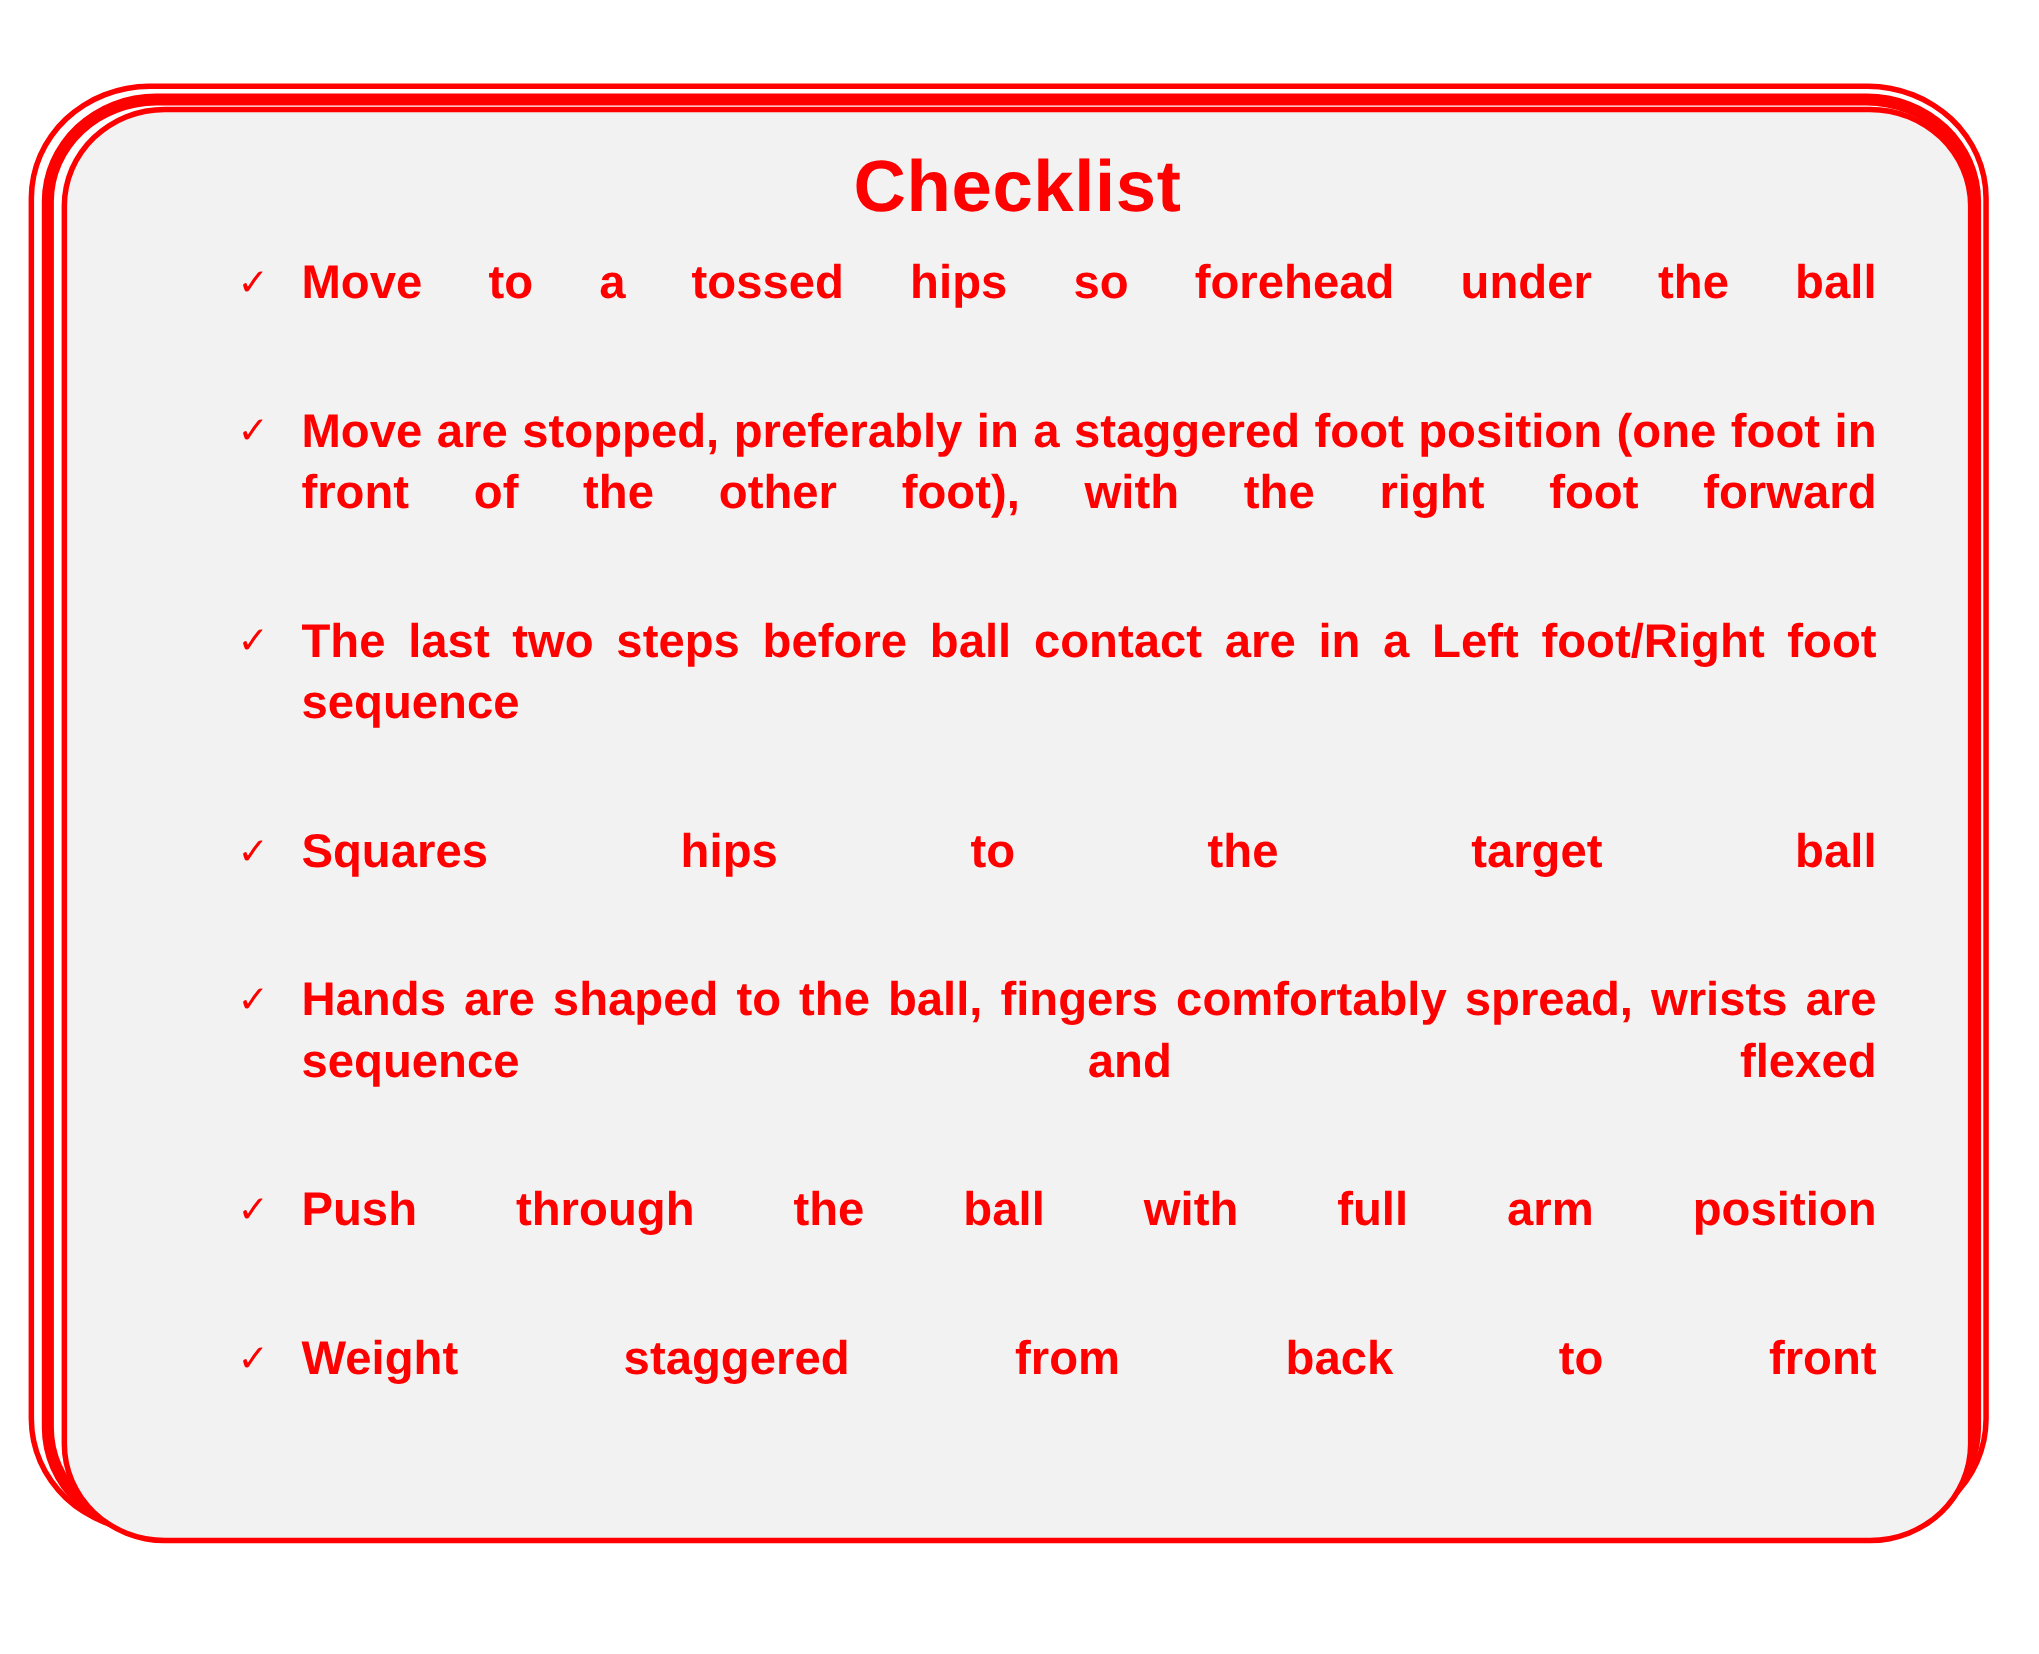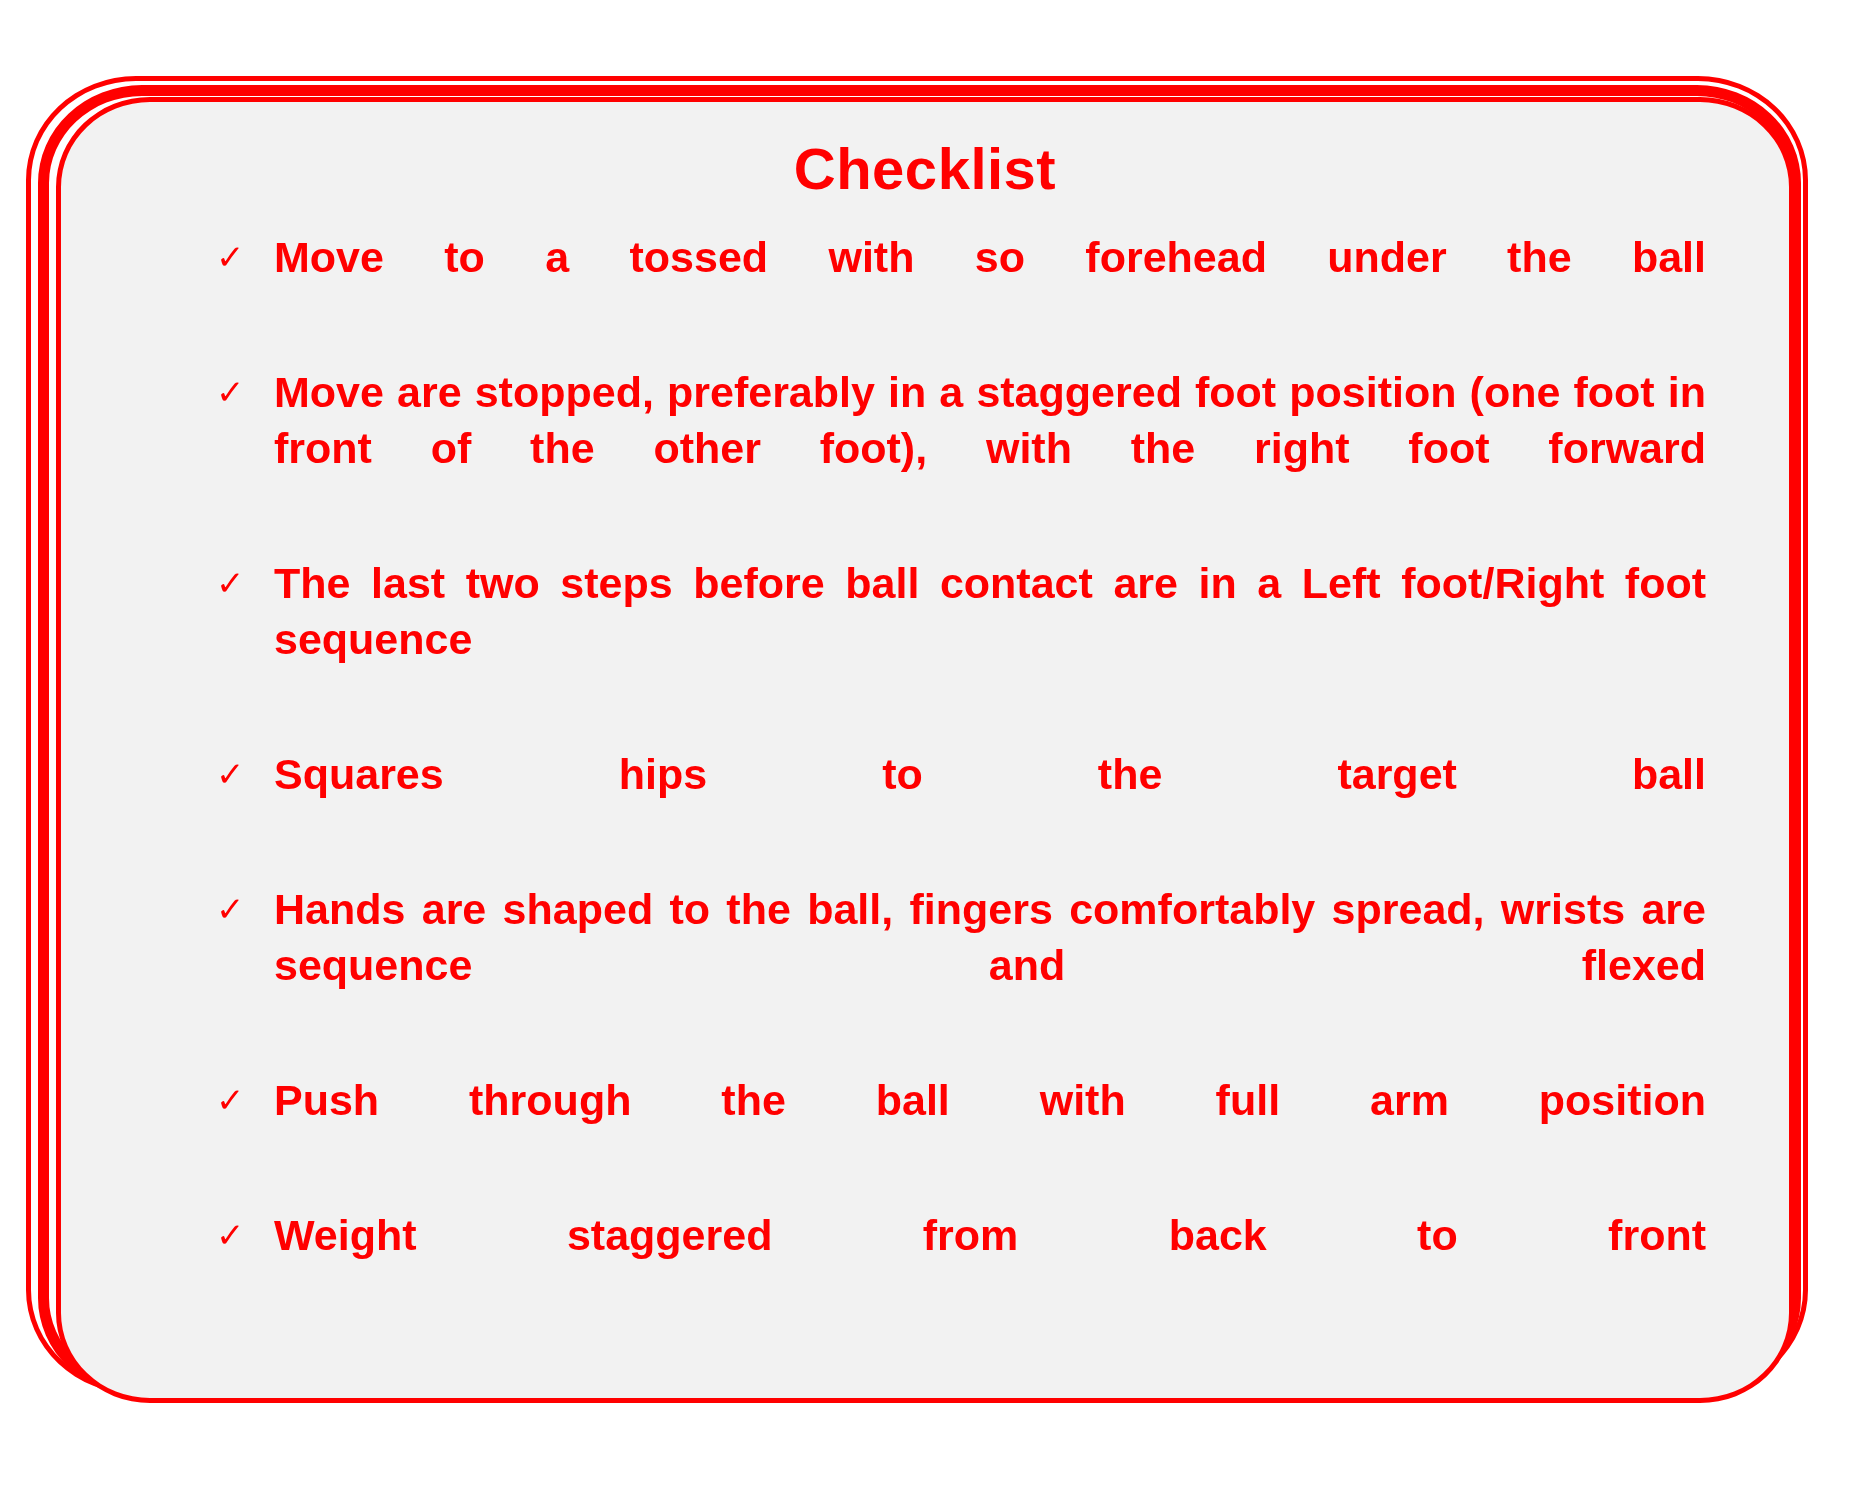--- a/index.html
+++ b/index.html
@@ -68,21 +68,21 @@
     height: 1306px;
     box-sizing: border-box;
     padding: 34px 62px 0 62px;
   }
 
   .title {
     text-align: center;
     color: #FF0000;
     font-family: "Liberation Sans", sans-serif;
     font-weight: bold;
-    font-size: 58px;
+    font-size: 66px;
     line-height: 76px;
     letter-spacing: 0.5px;
     margin: 0 0 22px 0;
   }
 
   .checklist {
     list-style: none;
     margin: 0;
     padding: 0 26px 0 156px;
   }
@@ -134,21 +134,21 @@
   <div class="frame-inner"></div>
 
   <div class="content">
 
     <h1 class="title">Checklist</h1>
 
     <ul class="checklist">
 
       <li class="checklist-item">
         <span class="checkmark">✓</span>
-        <span class="item-text">Move to a tossed with so forehead under the ball</span>
+        <span class="item-text">Move to a tossed hips so forehead under the ball</span>
       </li>
 
       <li class="checklist-item">
         <span class="checkmark">✓</span>
         <span class="item-text">Move are stopped, preferably in a staggered foot position (one foot in front of the other foot), with the right foot forward</span>
       </li>
 
       <li class="checklist-item">
         <span class="checkmark">✓</span>
         <span class="item-text">The last two steps before ball contact are in a Left foot/Right foot sequence</span>

